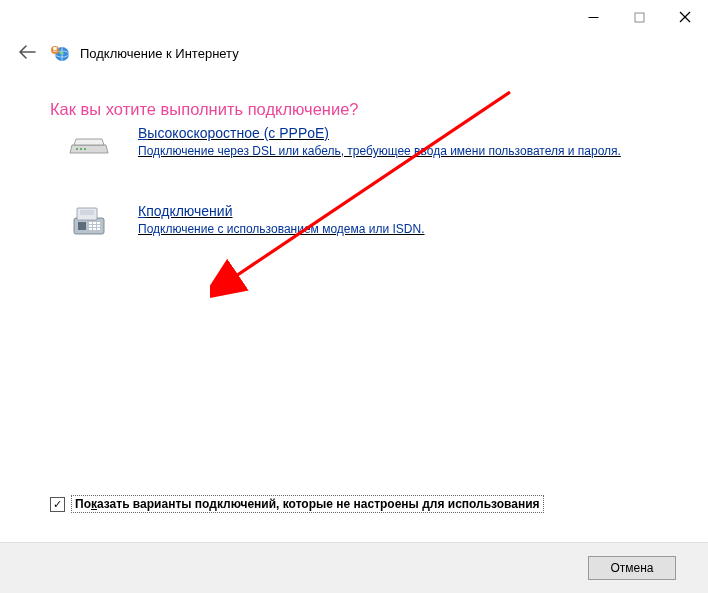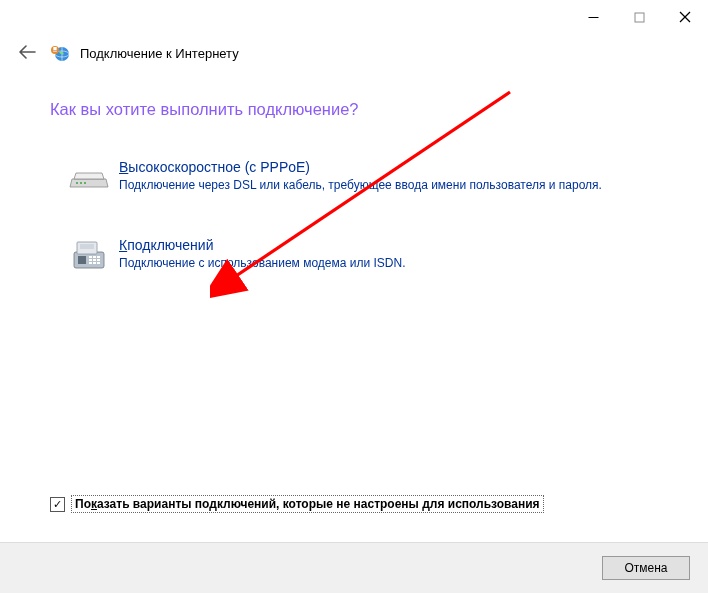--- a/index.html
+++ b/index.html
@@ -53,31 +53,31 @@
   }
   .header-title {
     font-size: 13px;
     color: #000;
   }
 
   .content {
     padding: 30px 50px 0 50px;
   }
   .heading {
-    color: #8b5cf6;
+    color: #ec4899;
     font-size: 16.5px;
     font-weight: 400;
-    margin-bottom: 34px;
   }
 
   .option {
     display: flex;
-    gap: 9px;
+    gap: 28px;
     padding: 6px 6px 10px 18px;
     cursor: pointer;
+    text-decoration: underline;
   }
   .option + .option { margin-top: 20px; }
   .opt-icon {
     width: 42px;
     height: 42px;
     flex: 0 0 42px;
     display:flex;
     align-items:center;
     justify-content:center;
   }
@@ -125,21 +125,21 @@
     position: absolute;
     left: 0;
     right: 0;
     bottom: 0;
     height: 50px;
     background: #f0f0f0;
     border-top: 1px solid #ddd;
     display: flex;
     justify-content: flex-end;
     align-items: center;
-    padding-right: 18px;
+    padding-right: 32px;
   }
   .btn {
     min-width: 88px;
     height: 24px;
     border: 1px solid #999;
     background: #e1e1e1;
     font-family: inherit;
     font-size: 12px;
     padding: 0 14px;
     cursor: pointer;

